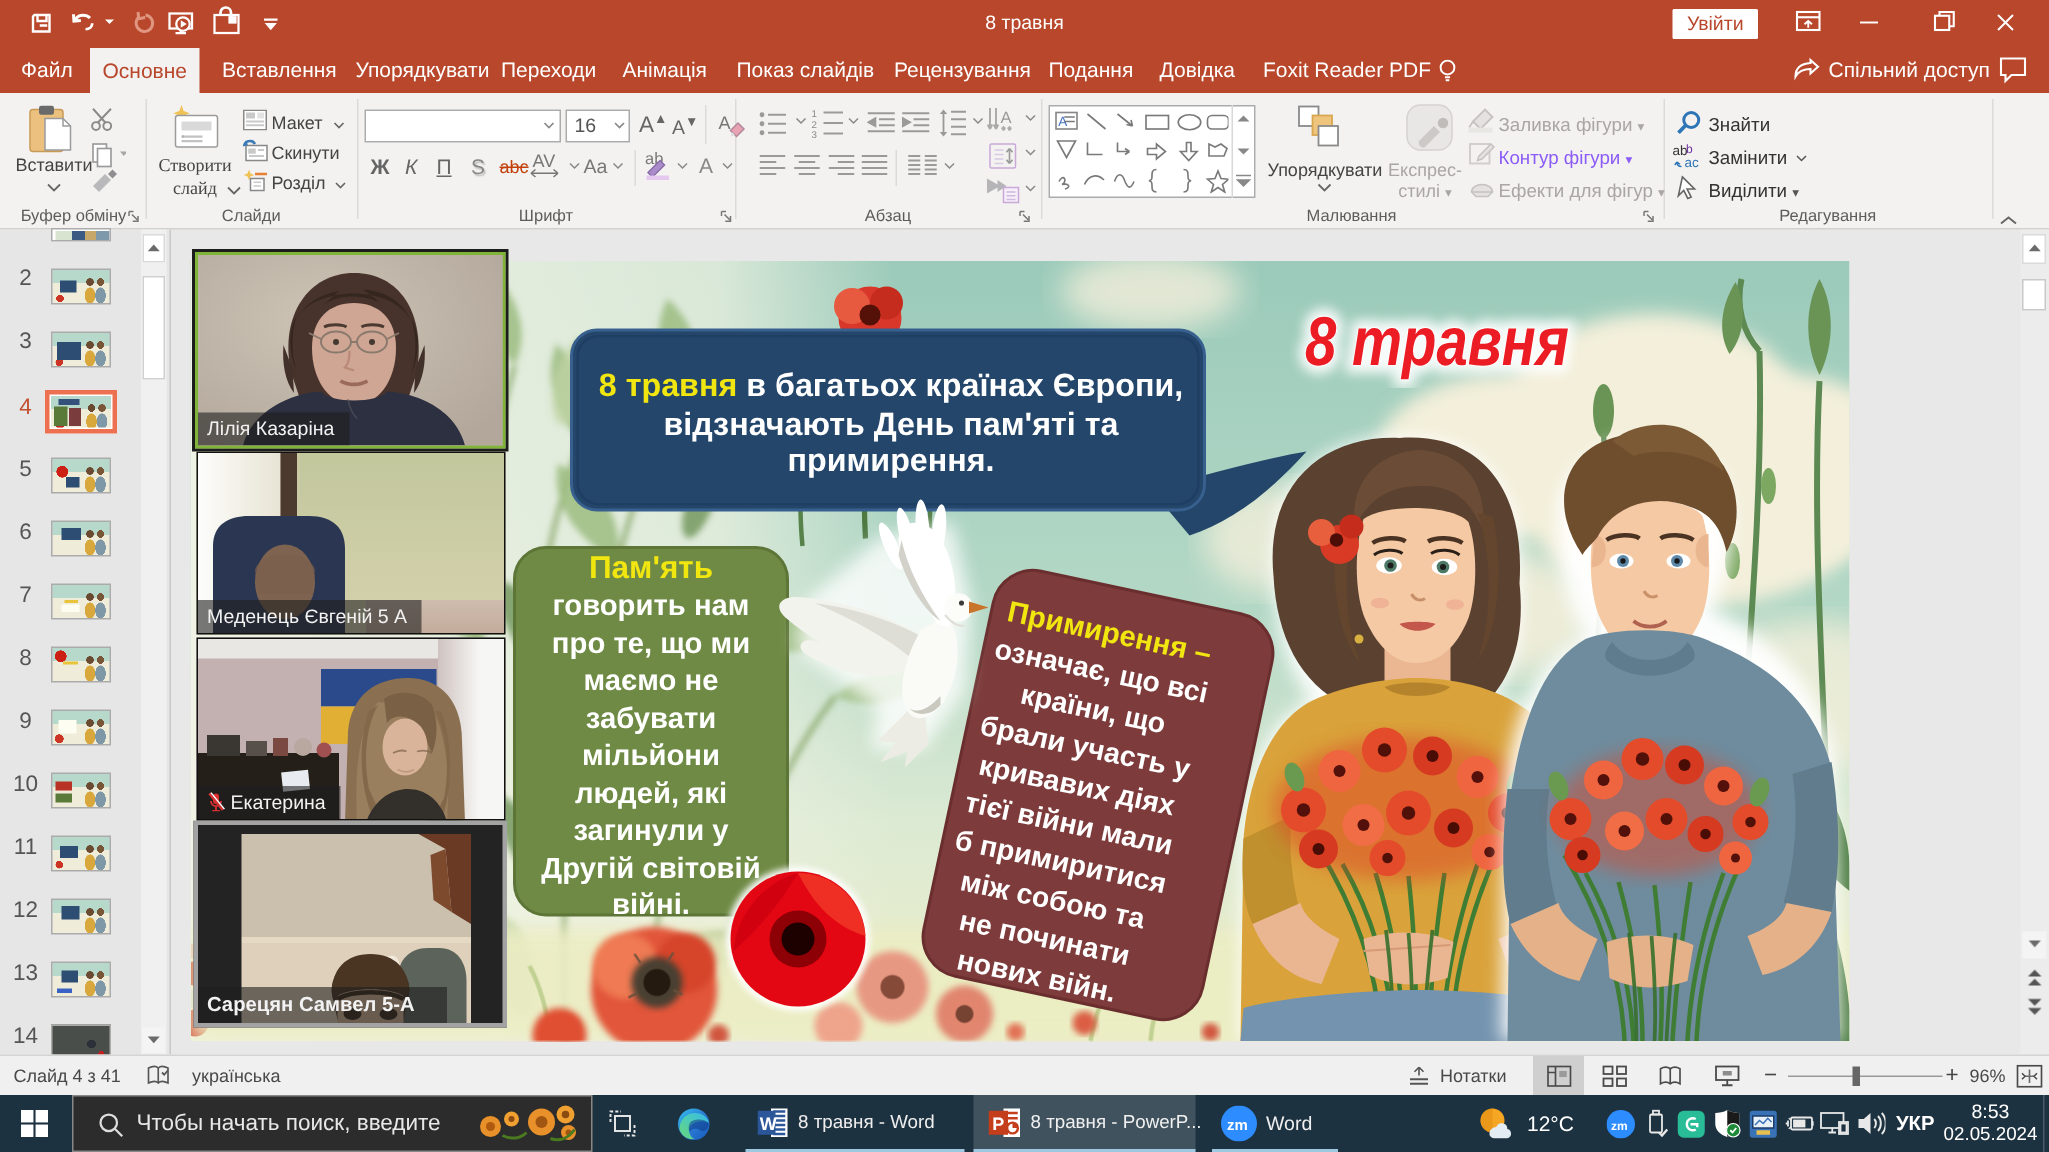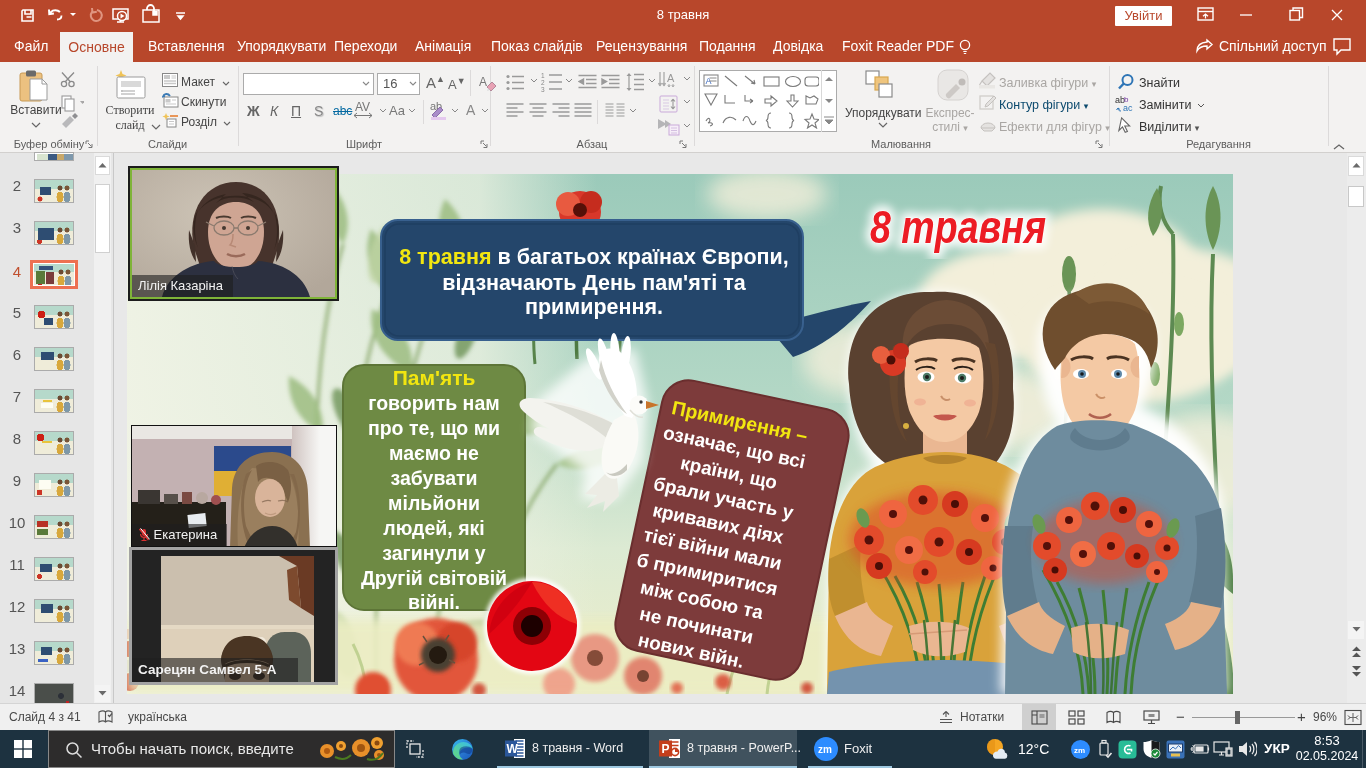--- a/index.html
+++ b/index.html
@@ -245,21 +245,21 @@
     <div class="abs" style="left:470px;top:8px;width:1px;height:26px;background:#DCDADA;"></div>
     <svg class="abs" style="left:478px;top:12px" width="20" height="18" viewBox="0 0 20 18">
         <text x="1" y="12" font-size="12" fill="#777" font-family="Liberation Sans">A</text>
         <path d="M9 13 l5-5 4 4-5 5 z" fill="#E8A2B4" stroke="#b3889a"></path>
         <path d="M12 16 l-3 1 1-3" fill="#ddd"></path>
       </svg>
     <div class="abs" style="left:247px;top:41px;font-size:14px;font-weight:bold;color:#666;">Ж</div>
     <div class="abs" style="left:270px;top:41px;font-size:14px;font-style:italic;color:#666;">К</div>
     <div class="abs" style="left:291px;top:41px;font-size:14px;text-decoration:underline;color:#666;">П</div>
     <div class="abs" style="left:314px;top:41px;font-size:14px;color:#888;text-shadow:1px 1px 1px #bbb;">S</div>
-    <div class="abs" style="left:333px;top:42px;font-size:12px;text-decoration:line-through;color:#0369a1;">abc</div>
+    <div class="abs" style="left:333px;top:42px;font-size:12px;text-decoration:line-through;color:#c2410c;">abc</div>
     <div class="abs" style="left:355px;top:38px;font-size:12px;color:#777;">AV</div>
     <svg class="abs" style="left:353px;top:50px" width="22" height="7" viewBox="0 0 22 7">
         <path d="M1 3.5 h18 M1 3.5 l3-2.5 M1 3.5 l3 2.5 M19 3.5 l-3-2.5 M19 3.5 l-3 2.5" stroke="#777" fill="none"></path>
       </svg>
     <svg class="abs" style="left:379px;top:46px" width="8" height="5" viewBox="0 0 8 5">
         <path d="M1 1 l3 3 3-3" fill="none" stroke="#888" stroke-width="1"></path>
       </svg>
     <div class="abs" style="left:389px;top:41px;font-size:13px;color:#777;text-align:right;">Aa</div>
     <svg class="abs" style="left:408px;top:46px" width="8" height="5" viewBox="0 0 8 5">
         <path d="M1 1 l3 3 3-3" fill="none" stroke="#888" stroke-width="1"></path>
@@ -421,21 +421,21 @@
     <g></g>
     <svg class="abs" style="left:978px;top:9px" width="20" height="18" viewBox="0 0 20 18">
         <path d="M4 10 l8-8 5 5-8 8 z M4 10 l-2.5 4" fill="#E4E2E0" stroke="#C5C2BF" stroke-width="1.2"></path>
         <rect x="1" y="14" width="16" height="3.5" fill="#E9E7E4"></rect>
       </svg>
     <div class="abs" style="left:999px;top:14px;color:#A9A6A3;font-size:12.5px;">Заливка фігури <span style="font-size:9px;">▾</span></div>
     <svg class="abs" style="left:978px;top:31px" width="20" height="18" viewBox="0 0 20 18">
         <rect x="2" y="3" width="13" height="13" fill="none" stroke="#D0CDCA" stroke-width="1.3"></rect>
         <path d="M8 11 l8-8 2 2-8 8 -3 1 z" fill="#E4E2E0" stroke="#C5C2BF"></path>
       </svg>
-    <div class="abs" style="left:999px;top:36px;color:#0c4a6e;font-size:12.5px;">Контур фігури <span style="font-size:9px;">▾</span></div>
+    <div class="abs" style="left:999px;top:36px;color:#8b5cf6;font-size:12.5px;">Контур фігури <span style="font-size:9px;">▾</span></div>
     <svg class="abs" style="left:978px;top:53px" width="20" height="18" viewBox="0 0 20 18">
         <path d="M3 13 a7 5 0 1 1 14 0 l-3 3 h-8 z" fill="#E4E2E0" stroke="#C5C2BF"></path>
         <path d="M3 13 h14" stroke="#C5C2BF"></path>
       </svg>
     <div class="abs" style="left:999px;top:58px;color:#A9A6A3;font-size:12.5px;">Ефекти для фігур <span style="font-size:9px;">▾</span></div>
 
     
     <svg class="abs" style="left:1117px;top:11px" width="18" height="18" viewBox="0 0 18 18">
         <circle cx="10.5" cy="7" r="5" fill="none" stroke="#2E75B6" stroke-width="2"></circle>
         <path d="M6.8 10.5 L2 15.5" stroke="#2E75B6" stroke-width="2.5"></path>
@@ -921,20 +921,33 @@
       </g>
       <circle cx="92" cy="58" r="2" fill="#443830"></circle>
         <circle cx="116" cy="58" r="2" fill="#443830"></circle>
       <path d="M 84 48 C 88 46 96 46 99 48 M 109 48 C 112 46 120 46 124 48" stroke="#4a3a30" stroke-width="2" fill="none"></path>
       <path d="M 101 64 C 101 70 100 73 98 75 L 104 77" stroke="#b88a76" stroke-width="1.5" fill="none"></path>
       <path d="M 95 84 C 100 87 108 87 113 84" stroke="#9a6a5a" stroke-width="2.5" fill="none"></path>
       <path d="M 30 127 C 36 104 62 92 82 91 C 88 99 120 99 126 91 C 148 92 172 104 178 127 z" fill="#2c3040"></path>
       <path d="M 100 96 C 101 102 103 106 106 109" stroke="#5a5a64" stroke-width="1" fill="none" opacity="0.6"></path>
     </svg>
     <div class="abs" style="left:0;bottom:0;background:rgba(30,30,30,0.6);color:#f2f2f2;font-size:13px;padding:3px 10px 4px 6px;">Лілія Казаріна</div>
+  </div>
+  <div class="abs" style="left:131px;top:301px;width:206px;height:122px;background:#c9c9a4;border:1px solid #111;overflow:hidden;">
+    <div class="abs" style="left:0;top:0;width:55px;height:122px;background:linear-gradient(90deg,#fdfdfb,#e8e4d4);"></div>
+    <div class="abs" style="left:55px;top:0;width:11px;height:95px;background:#4c3a2e;"></div>
+      <div class="abs" style="left:55px;top:95px;width:11px;height:27px;background:#6a5a44;"></div>
+    <div class="abs" style="left:68px;top:0;width:138px;height:122px;background:linear-gradient(180deg,#c2c79c,#d6d2ae);"></div>
+    <div class="abs" style="left:112px;top:98px;width:94px;height:24px;background:linear-gradient(180deg,#cfbcae,#c2aa9a);"></div>
+    <svg class="abs" style="left:0;top:0" width="206" height="122" viewBox="0 0 206 122">
+      <path d="M 10 122 L 10 62 C 10 48 20 42 34 42 L 74 42 C 90 42 98 50 98 64 L 98 122 z" fill="#2b3752"></path>
+      <ellipse cx="58" cy="86" rx="20" ry="25" fill="#7e6450"></ellipse>
+      <path d="M 38 78 C 42 64 74 64 78 78 L 76 94 L 40 94 z" fill="#7a5f4b" opacity="0.7"></path>
+    </svg>
+    <div class="abs" style="left:0;bottom:0;background:rgba(30,30,30,0.6);color:#f2f2f2;font-size:13px;padding:3px 10px 4px 6px;">Меденець Євгеній 5 А</div>
   </div>
   <div class="abs" style="left:131px;top:425px;width:206px;height:122px;background:#c3b1b2;border:1px solid #111;overflow:hidden;">
     <div class="abs" style="left:0;top:0;width:206px;height:13px;background:#e9e7e3;"></div>
     <div class="abs" style="left:160px;top:0;width:46px;height:122px;background:linear-gradient(90deg,#cfc3c0,#f6f6f4 60%);"></div>
     <div class="abs" style="left:82px;top:20px;width:77px;height:25px;background:#2b4a8c;"></div>
     <div class="abs" style="left:82px;top:45px;width:77px;height:25px;background:#e0af34;"></div>
     <svg class="abs" style="left:0;top:0" width="206" height="122" viewBox="0 0 206 122">
       <rect x="0" y="76" width="94" height="46" fill="#242019"></rect>
       <g>
           <rect x="6" y="64" width="22" height="14" fill="#3a3632"></rect>
@@ -1133,21 +1146,21 @@
           <text x="2.5" y="15" font-size="12" fill="#fff" font-family="Liberation Sans" font-weight="bold">P</text>
         </svg>
       <div class="abs" style="left:38px;top:11px;color:#f0f0f0;white-space:nowrap;font-size:12.5px;">8 травня - PowerP...</div>
       <div class="abs" style="left:0;top:36px;width:148px;height:2px;background:#9EC8E0;"></div>
     </div>
     <div class="abs" style="left:808px;top:0;width:84px;height:38px;">
       <svg class="abs" style="left:6px;top:7px" width="24" height="24" viewBox="0 0 24 24">
           <circle cx="12" cy="12" r="12" fill="#2D8CFF"></circle>
           <text x="4" y="16" font-size="10" fill="#fff" font-family="Liberation Sans" font-weight="bold">zm</text>
         </svg>
-      <div class="abs" style="left:36px;top:11px;color:#eee;">Foxit</div>
+      <div class="abs" style="left:36px;top:11px;color:#eee;">Word</div>
       <div class="abs" style="left:0;top:36px;width:84px;height:2px;background:#9EC8E0;"></div>
     </div>
     <svg class="abs" style="left:986px;top:8px" width="26" height="22" viewBox="0 0 26 22">
         <circle cx="9" cy="9" r="8" fill="#F5A623"></circle>
         <path d="M9 1 a8 8 0 0 0 0 16 z" fill="#E08A10" opacity="0.5"></path>
         <path d="M7 17 a4.5 4 0 0 1 4.5-3.6 a3.8 3.8 0 0 1 7.4 1.2 a3.2 3.2 0 0 1 0.1 6.2 h-9 a3.2 3.2 0 0 1-3-3.8 z" fill="#E4EcF4"></path>
       </svg>
     <div class="abs" style="left:1018px;top:11px;font-size:14px;">12°C</div>
     <svg class="abs" style="left:1071px;top:10px" width="19" height="19" viewBox="0 0 19 19">
         <circle cx="9.5" cy="9.5" r="9.5" fill="#2D8CFF"></circle>

